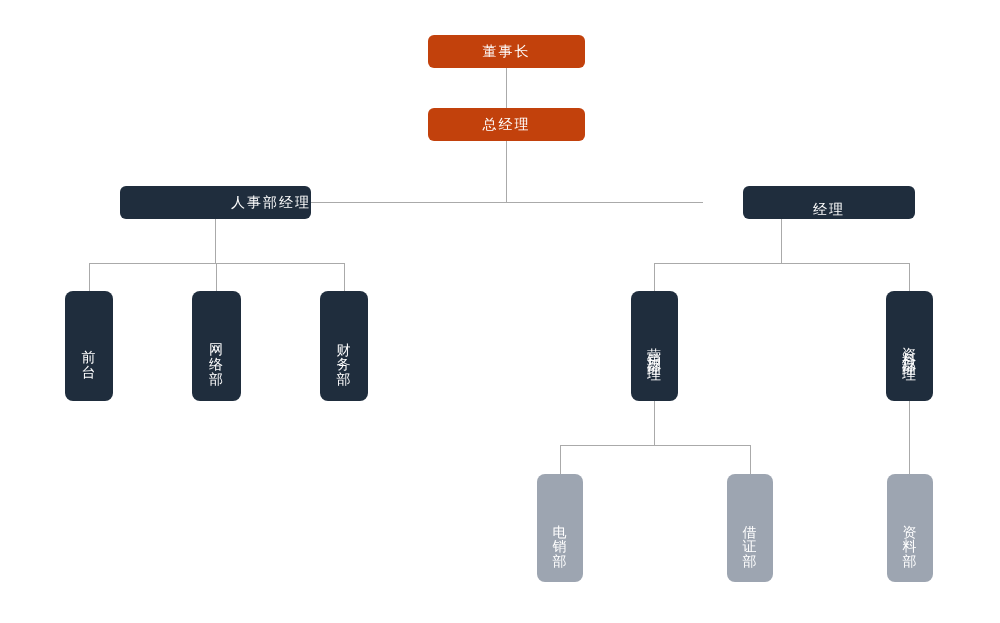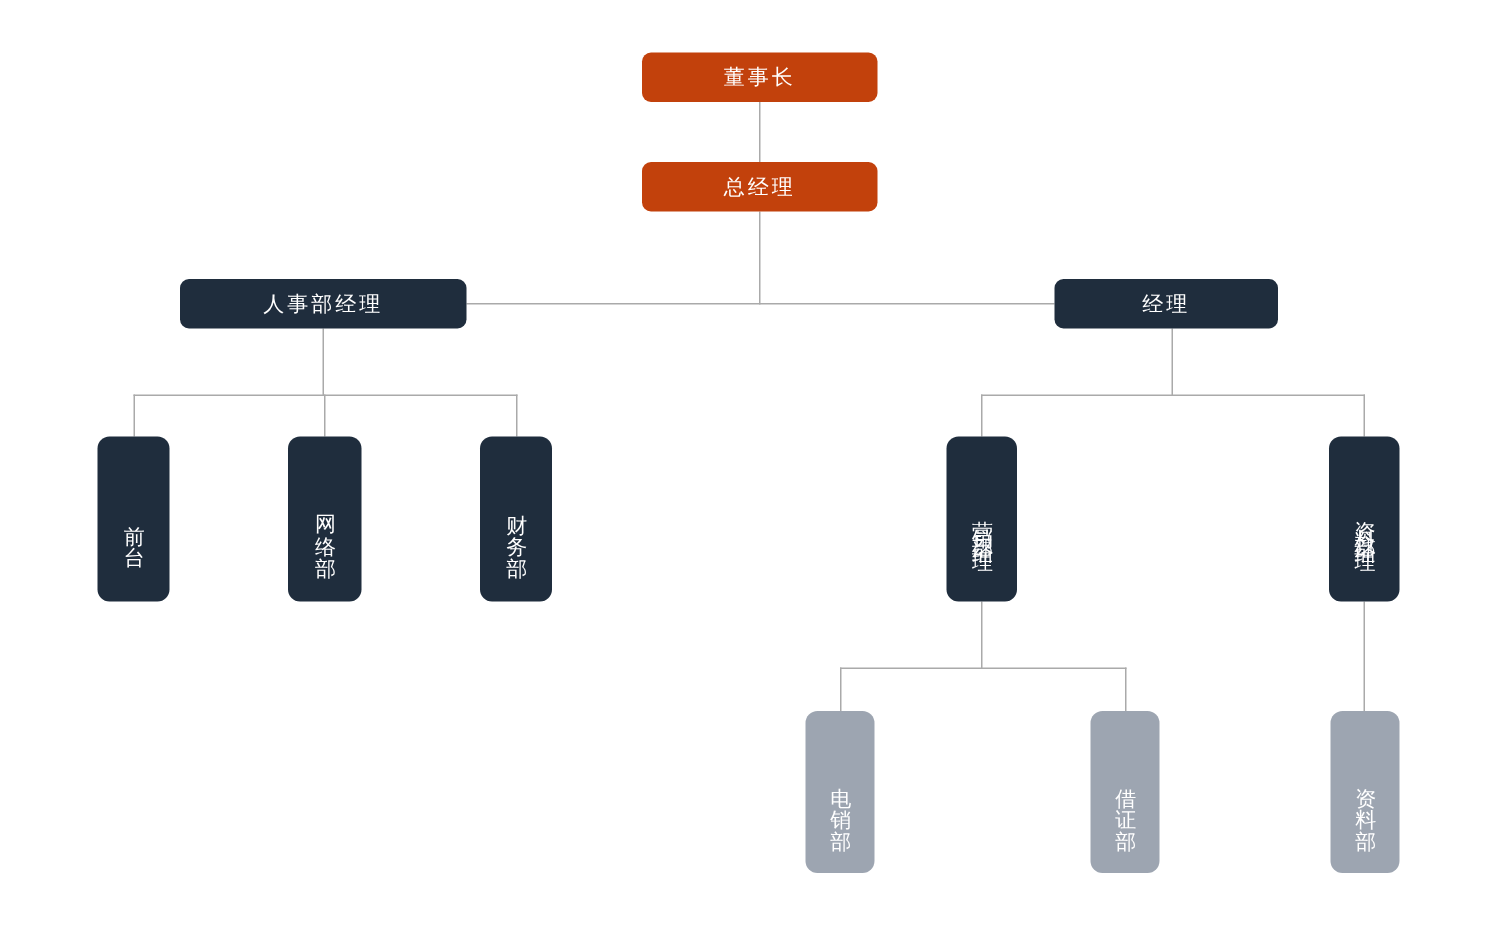--- a/index.html
+++ b/index.html
@@ -73,24 +73,24 @@
   <div class="line v" style="left:909px; top:401px; height:73px;"></div>
 
   <div class="node orange" style="left:428px; top:35px; width:157px; height:33px;">
     <span>董事长</span>
   </div>
 
   <div class="node orange" style="left:428px; top:108px; width:157px; height:33px;">
     <span>总经理</span>
   </div>
 
-  <div class="node navy" style="left:120px; top:186px; width:191px; height:33px;">
+  <div class="node navy" style="left:120px; top:186px; width:191px; height:33px;justify-content:flex-end;">
     <span>人事部经理</span>
   </div>
-  <div class="node navy" style="left:703px; top:186px; width:149px; height:33px;">
+  <div class="node navy" style="left:743px; top:186px; width:172px; height:33px;align-items:flex-end;">
     <span>经理</span>
   </div>
 
   <div class="node navy vbox" style="left:65px; top:291px; width:48px; height:110px;">
     <span class="v-label">前台</span>
   </div>
   <div class="node navy vbox" style="left:192px; top:291px; width:49px; height:110px;">
     <span class="v-label">网络部</span>
   </div>
   <div class="node navy vbox" style="left:320px; top:291px; width:48px; height:110px;">

